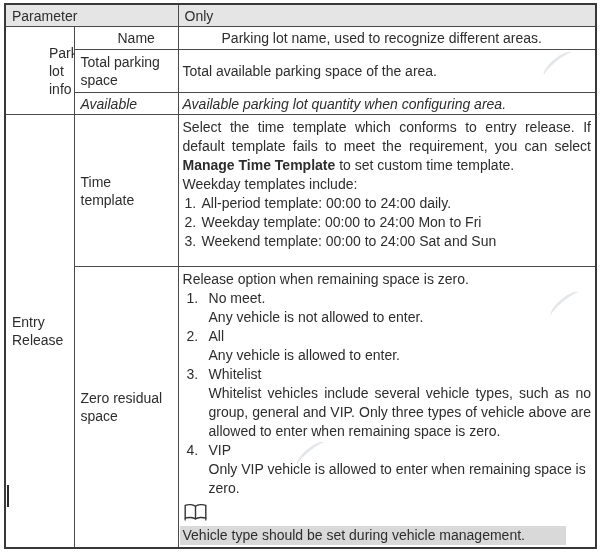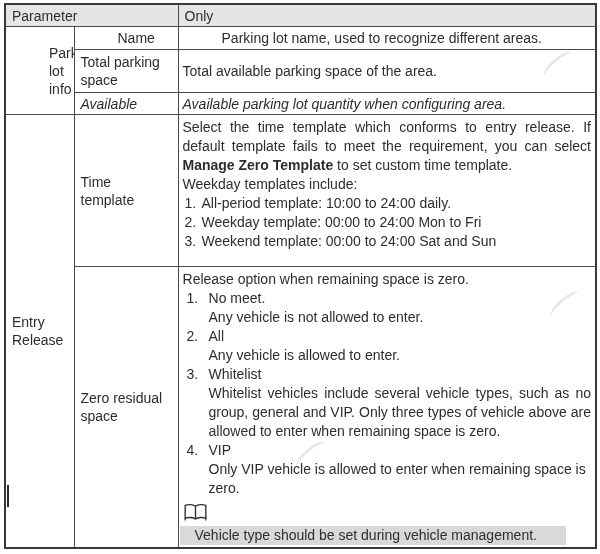--- a/index.html
+++ b/index.html
@@ -43,21 +43,21 @@
   .li{display:flex;padding-left:2px;}
   .li .n{flex:0 0 17px;}
   .li2{display:flex;padding-left:4px;}
   .li2 .n2{flex:0 0 22px;}
   .sub{padding-left:26px;}
 
   .book-wrap{margin:4px 0 3px 0;height:21px;}
   .hl{
     background:#d9d9d9;
     margin:2px 25px 0 -3px;
-    padding-left:15px;
+    padding-left:3px;
     line-height:19px;
   }
 
   .cursor-artifact{
     position:absolute;left:7px;top:485px;
     width:2px;height:22px;background:#2a2a2a;
   }
   .wm{
     position:absolute;width:36px;height:10px;
     border-top:3px solid #dadde2;border-radius:50%;
@@ -98,25 +98,25 @@
 
     <tr class="r3">
       <td class="c2">Available</td>
       <td class="note-cell">Available parking lot quantity when configuring area.</td>
     </tr>
 
     <tr class="r4">
       <td rowspan="2">Entry Release</td>
       <td class="c2">Time template</td>
       <td class="note-cell rich">
-        <p class="para just"><span>Select the time template which conforms to entry release. If default template fails to meet the requirement, you can select </span><b>Manage Zero Template</b><span> to set custom time template.</span></p>
+        <p class="para just"><span>Select the time template which conforms to entry release. If default template fails to meet the requirement, you can select </span><b>Manage Time Template</b><span> to set custom time template.</span></p>
         <div>Weekday templates include:</div>
         <div class="li">
               <span class="n">1.</span>
-              <span>All-period template: 10:00 to 24:00 daily.</span>
+              <span>All-period template: 00:00 to 24:00 daily.</span>
             </div>
         <div class="li">
               <span class="n">2.</span>
               <span>Weekday template: 00:00 to 24:00 Mon to Fri</span>
             </div>
         <div class="li">
               <span class="n">3.</span>
               <span>Weekend template: 00:00 to 24:00 Sat and Sun</span>
             </div>
       </td>

